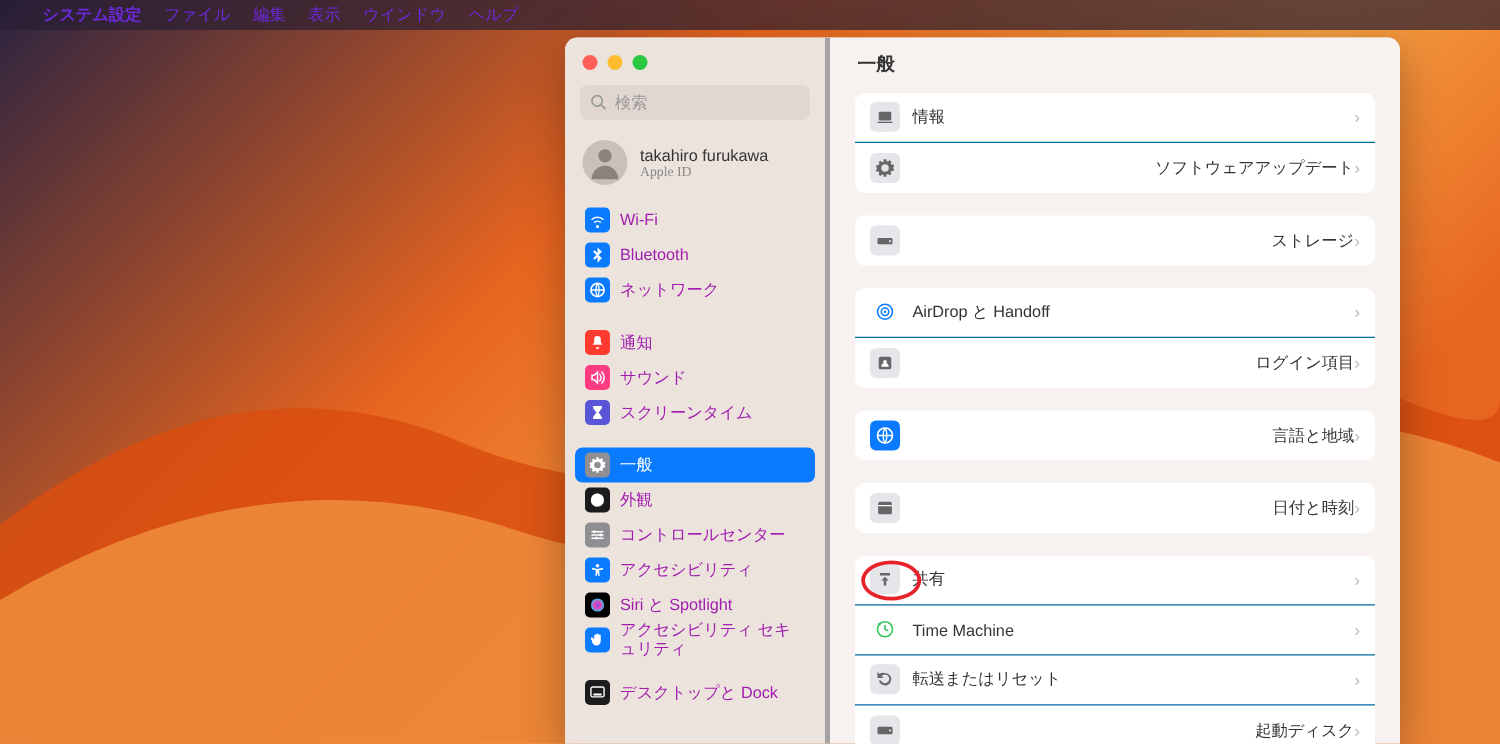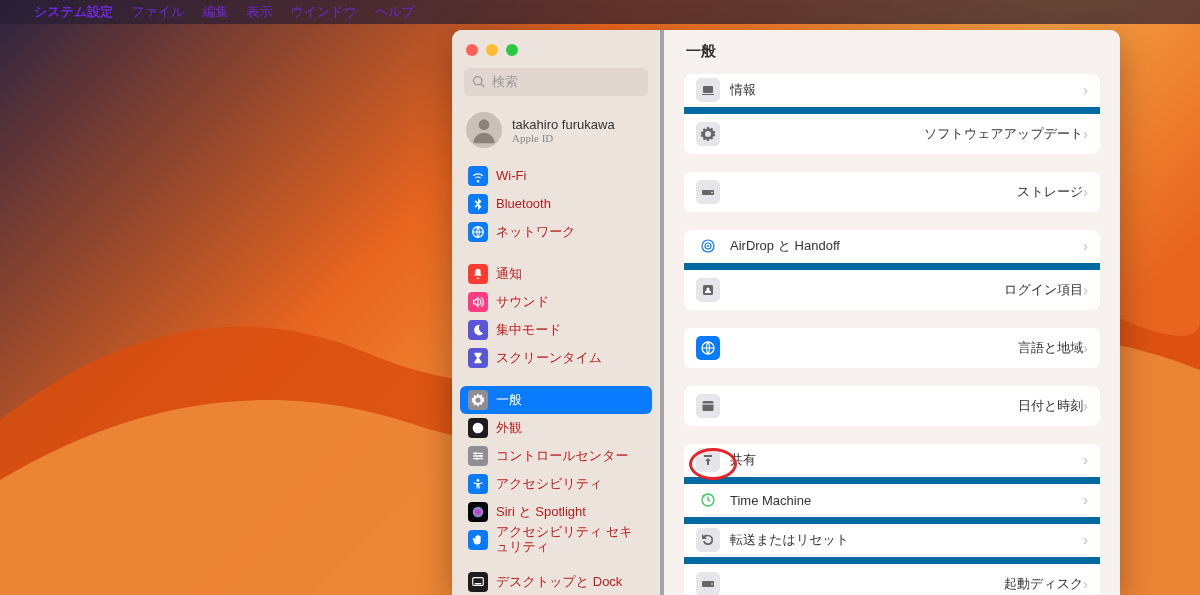--- a/index.html
+++ b/index.html
@@ -15,29 +15,29 @@
 .tred { background: #ff5f57; } .tyel { background: #febc2e; } .tgrn { background: #28c840; }
 .search { margin: 4px 12px 10px; height: 28px; background: #e1d7d0; border-radius: 6px; display: flex; align-items: center; padding: 0 8px; color: #999; font-size: 13px; }
 .search svg { width: 14px; height: 14px; margin-right: 6px; fill: #999; }
 .user { display: flex; align-items: center; padding: 6px 14px 14px; gap: 10px; }
 .avatar { width: 36px; height: 36px; background: #c9c0ba; border-radius: 50%; display: flex; align-items: center; justify-content: center; }
 .avatar svg { width: 32px; height: 32px; fill: #8b827b; }
 .user-info .name { font-size: 13px; color: #333; }
 .user-info .sub { font-size: 11px; color: #888; font-family: Liberation Serif, serif; }
 .navlist { flex: 1; overflow-y: auto; padding: 0 8px 8px; }
 .navgroup { margin-bottom: 14px; }
-.navitem { display: flex; align-items: center; height: 28px; padding: 0 8px; border-radius: 6px; font-size: 13px; color: #b91c1c; gap: 8px; cursor: default; }
+.navitem { display: flex; align-items: center; height: 28px; padding: 0 8px; border-radius: 6px; font-size: 13px; color: #a21caf; gap: 8px; cursor: default; }
 .navitem.sel { background: #0a7aff; color: #fff; }
 .nicon { width: 20px; height: 20px; border-radius: 4px; display: flex; align-items: center; justify-content: center; flex-shrink: 0; }
 .nicon svg { width: 14px; height: 14px; fill: #fff; }
 .main { flex: 1; background: #f7f2ef; display: flex; flex-direction: column; }
 .mhead { height: 48px; display: flex; align-items: center; padding: 0 22px; font-size: 15px; font-weight: 600; color: #333; }
 .mbody { padding: 0 20px 20px; overflow-y: auto; }
 .section { background: #fff; border-radius: 8px; margin-bottom: 18px; overflow: hidden; }
-.row { display: flex; align-items: center; height: 40px; padding: 0 12px; border-bottom: 7px solid #0369a1; position: relative; cursor: default; }
+.row { display: flex; align-items: center; height: 40px; padding: 0 12px; border-bottom: 1px solid #0369a1; position: relative; cursor: default; }
 .row:last-child { border-bottom: none; text-align: right; }
 .ricon { width: 24px; height: 24px; border-radius: 5px; display: flex; align-items: center; justify-content: center; margin-right: 10px; flex-shrink: 0; }
 .ricon svg { width: 16px; height: 16px; }
 .rlabel { flex: 1; font-size: 13px; color: #333; }
 .chev { color: #bbb; font-size: 14px; }
 .highlight { position: absolute; left: 5px; top: 4px; width: 48px; height: 32px; border: 3px solid #e8222a; border-radius: 50%; pointer-events: none; z-index: 5; }
 .navlabel { line-height: 1.15; }
 </style>
 </head>
 <body>
@@ -123,28 +123,20 @@
             <div class="nicon" style="background: rgb(255, 59, 130);">
               <svg viewBox="0 0 16 16">
                 <path d="M3 6h2l3-3v10l-3-3H3zM10 5a4 4 0 010 6M12 3a7 7 0 010 10" fill="none" stroke="#fff" stroke-width="1.4" stroke-linecap="round"></path>
               </svg>
             </div>
             <span class="navlabel">サウンド</span>
           </div>
           <div class="navitem">
             <div class="nicon" style="background: rgb(88, 86, 214);">
               <svg viewBox="0 0 16 16">
-                <path d="M10 2a6 6 0 104 10 7 7 0 01-4-10z"></path>
-              </svg>
-            </div>
-            <span class="navlabel">集中モード</span>
-          </div>
-          <div class="navitem">
-            <div class="nicon" style="background: rgb(88, 86, 214);">
-              <svg viewBox="0 0 16 16">
                 <path d="M4 2h8v2l-3 4 3 4v2H4v-2l3-4-3-4z"></path>
               </svg>
             </div>
             <span class="navlabel">スクリーンタイム</span>
           </div>
         </div>
         <div class="navgroup">
           <div class="navitem sel">
             <div class="nicon" style="background: rgb(142, 142, 147);">
               <svg viewBox="0 0 16 16">

